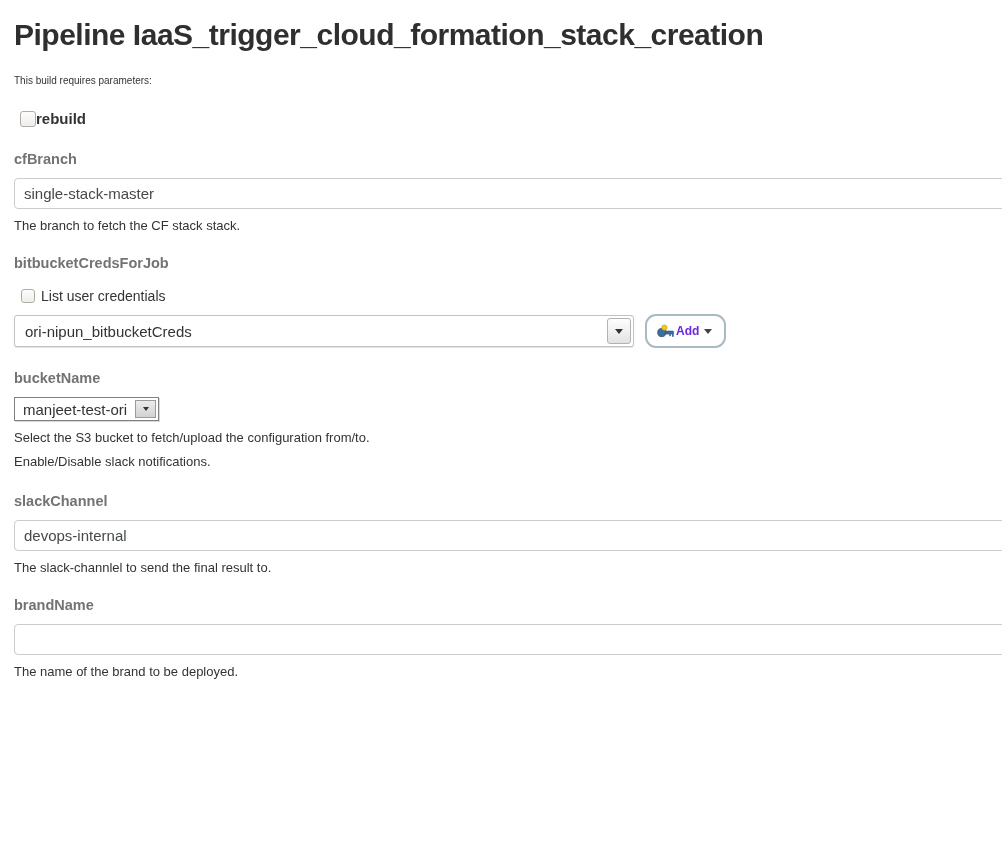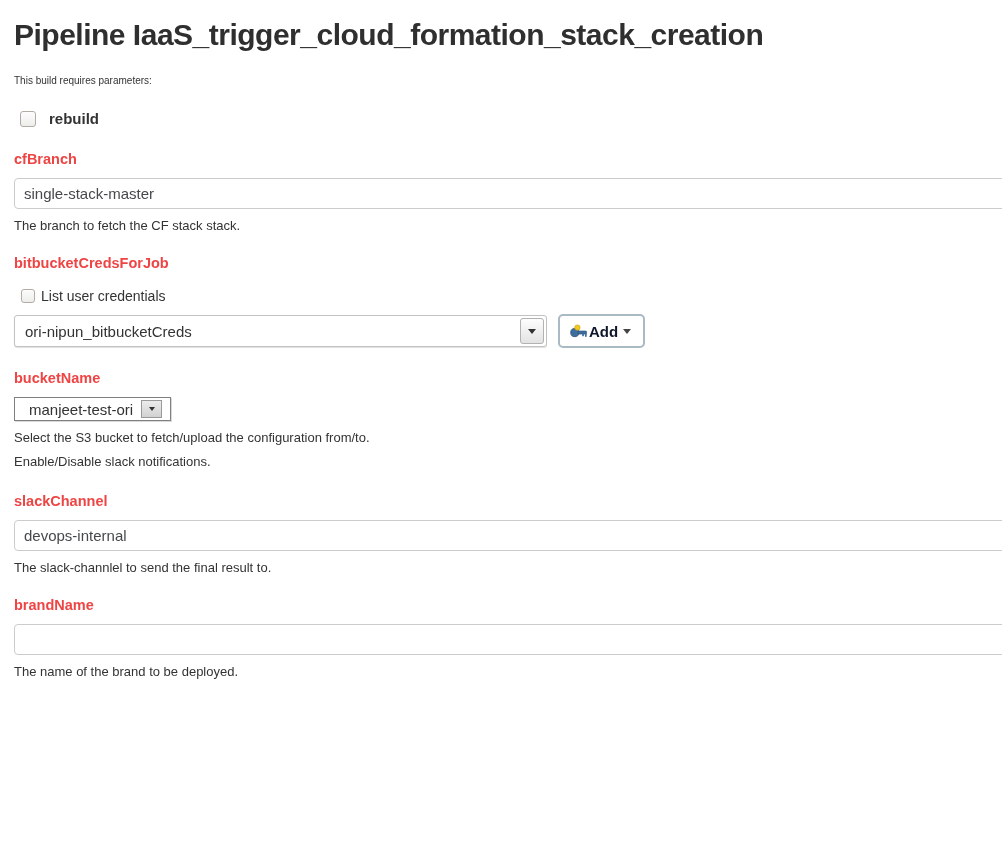--- a/index.html
+++ b/index.html
@@ -9,27 +9,27 @@
     font-family:"Liberation Sans","DejaVu Sans",sans-serif;
     color:#333; padding-left:14px;
   }
   h1.page-title {
     margin-top:15px; font-size:30px; font-weight:700; letter-spacing:-0.5px;
     color:#302f2f; line-height:1.3;
   }
   .intro { margin-top:21px; font-size:10px; color:#333; }
 
   .param { margin-top:22px; }
-  .param-label { font-size:14.5px; font-weight:700; color:#ef4444; }
+  .param-label { font-size:14.5px; font-weight:700; color:#737373; }
   .desc { margin-top:9px; font-size:13px; color:#333; }
 
   
   .cb-row { display:flex; align-items:center; padding-left:6px; margin-top:24px; }
   .cb-row.sub { padding-left:7px; margin-top:17px; }
-  .cb-label { font-size:15px; font-weight:700; margin-left:13px; color:#333; }
+  .cb-label { font-size:15px; font-weight:700; color:#333; }
   .cb-row.sub .cb-label { font-weight:400; font-size:14px; margin-left:6px; }
 
   input.cb {
     appearance:none; -webkit-appearance:none; width:16px; height:16px;
     border:1px solid #b3aca5; border-radius:3px;
     background:linear-gradient(#fdfdfd,#ededeb);
     cursor:pointer; position:relative; flex:none;
   }
   input.cb.small { width:14px; height:14px; }
   input.cb:checked {
@@ -46,51 +46,51 @@
   input.text-input {
     display:block; width:100%; height:31px;
     border:1px solid #ccc; border-radius:4px 0 0 4px;
     padding:0 9px; font-family:inherit; font-size:15px; color:#46494c;
     background:#fff;
   }
 
   
   .cred-row { display:flex; align-items:center; margin-top:10px; }
   .combo {
-    display:flex; align-items:center; width:533px; height:32px;
+    display:flex; align-items:center; width:620px; height:32px;
     border:1px solid #c2c2c2; border-radius:3px; background:#fff;
     box-shadow:0 1px 1px rgba(0,0,0,0.12); padding:2px; cursor:pointer;
   }
   .combo-value { flex:1; padding-left:8px; font-size:15px; color:#333; }
   .combo-btn {
     width:24px; height:26px; border:1px solid #b2b2b2; border-radius:3px;
     background:linear-gradient(#fefefe,#e3e3e3);
     display:flex; align-items:center; justify-content:center; flex:none;
   }
   .caret {
     width:0; height:0; display:inline-block;
     border-left:4px solid transparent; border-right:4px solid transparent;
     border-top:5px solid #333;
   }
 
   button.add-btn {
     display:inline-flex; align-items:center; margin-left:11px;
     height:34px; padding:0 12px 0 10px;
-    border:2px solid #a9bac4; border-radius:5px; background:#fff;
-    font-family:inherit; font-size:15px; font-weight:700; color:#0f172a;
+    border:2px solid #a9bac4; border-radius:11px; background:#fff;
+    font-family:inherit; font-size:12px; font-weight:700; color:#6d28d9;
     cursor:pointer;
   }
   .add-btn .key-icon { margin-right:1px; }
   .add-btn .caret { margin-left:5px; border-top-color:#444;
     border-left-width:4px; border-right-width:4px; }
 
   
   .combo-classic {
     display:inline-flex; align-items:center; margin-top:11px;
-    height:24px; border:1px solid #808080; background:#fff; padding:8px;
+    height:24px; border:1px solid #808080; background:#fff; padding:2px;
     box-shadow:1px 1px 0 #d9d9d9; cursor:pointer;
   }
   .classic-value { font-size:15px; color:#333; padding:0 8px 0 6px; }
   .classic-btn {
     width:21px; height:18px; border:1px solid #9a9a9a;
     background:linear-gradient(#ececec,#d2d2d2);
     display:flex; align-items:center; justify-content:center; flex:none;
   }
   .classic-btn .caret { border-left-width:3.5px; border-right-width:3.5px; border-top-width:4.5px; }
 </style>

